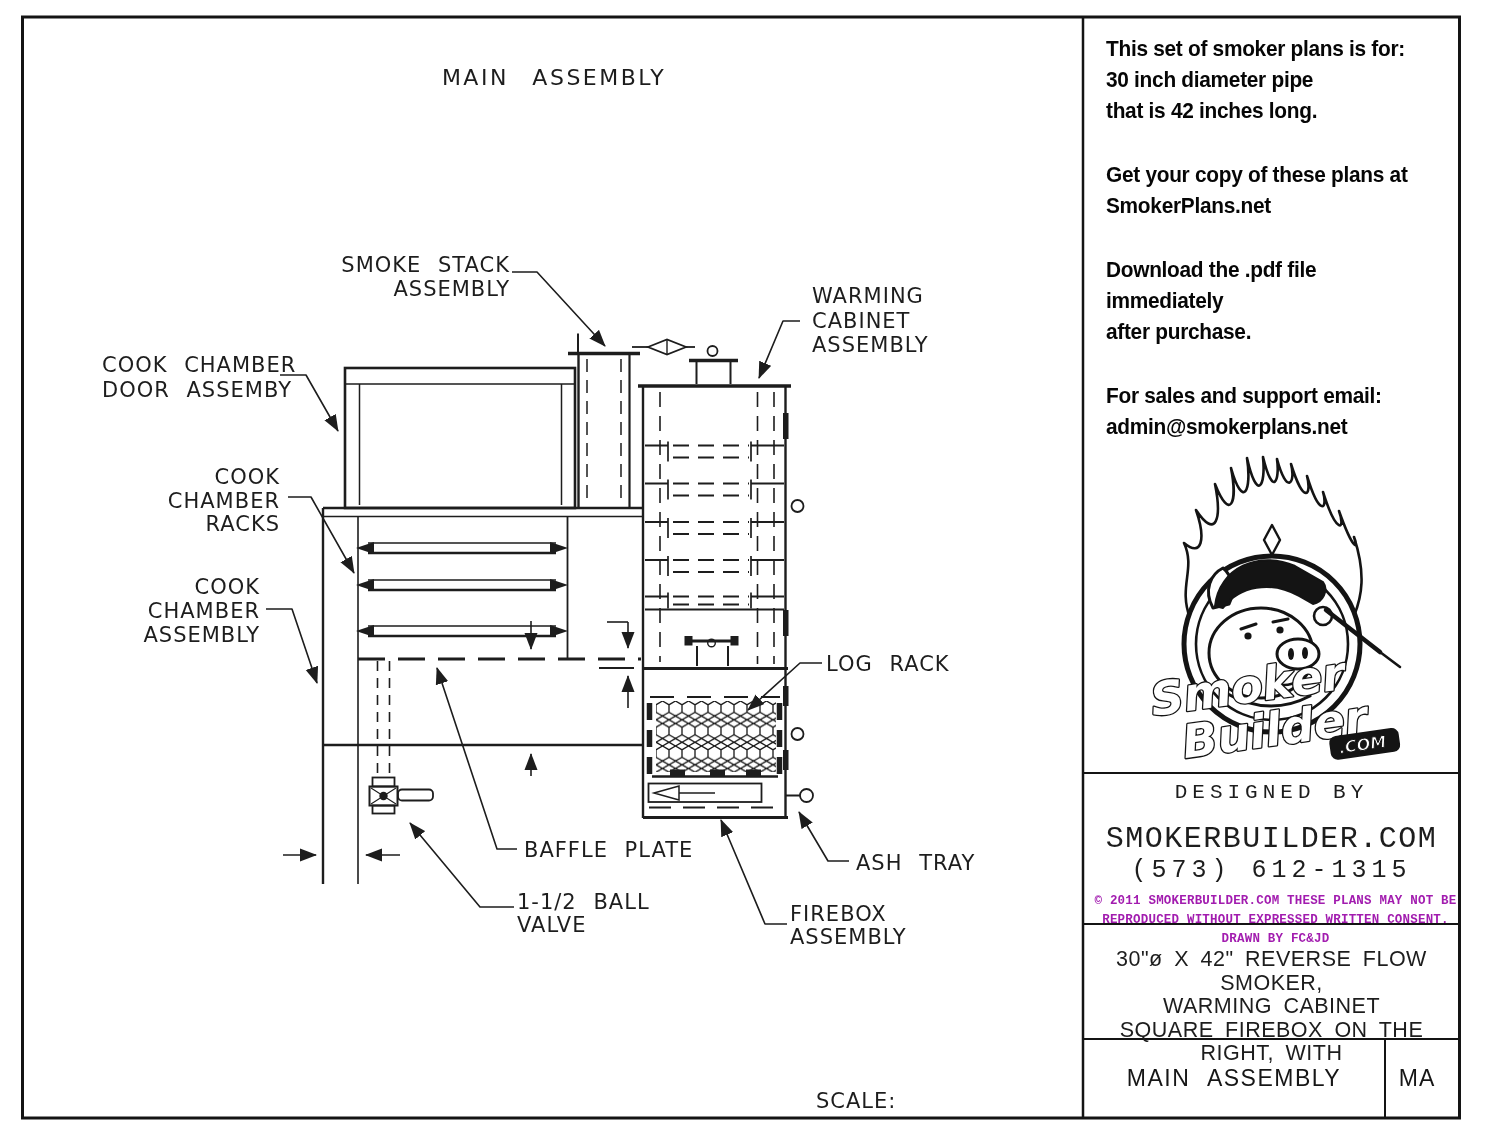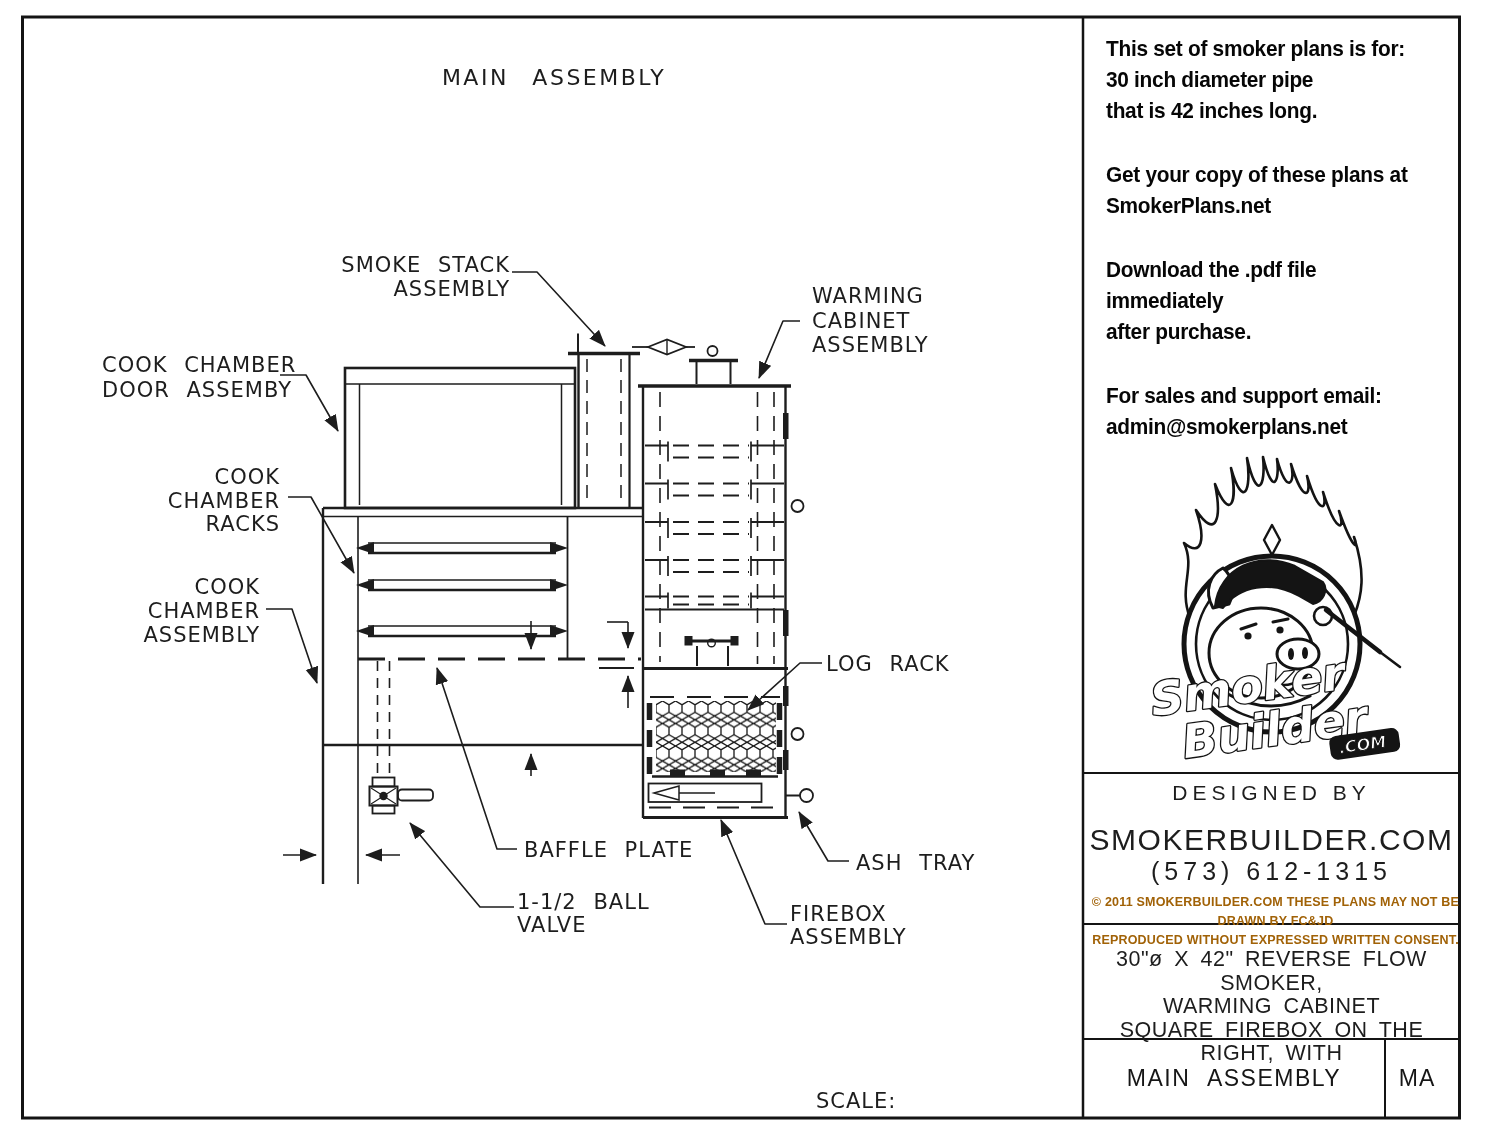--- a/index.html
+++ b/index.html
@@ -8,25 +8,25 @@
   svg text{fill:#1d1d1d;}
   .cad{font-family:"DejaVu Sans",sans-serif;font-size:21px;letter-spacing:1px;word-spacing:9px;}
   .cad-end{text-anchor:end;}
   .cad-title{font-family:"DejaVu Sans",sans-serif;font-size:22px;letter-spacing:2.5px;word-spacing:14px;text-anchor:middle;}
   
   .info-block{position:absolute;left:1106px;top:34px;width:345px;transform:scaleX(0.97);transform-origin:left top;}
   .info-para{margin:0 0 33px 0;}
   .info-line{font-weight:700;font-size:21.5px;line-height:31px;letter-spacing:-0.3px;color:#060606;white-space:nowrap;}
   .logo-wrap{position:absolute;left:1083px;top:448px;width:377px;height:330px;display:flex;justify-content:center;align-items:flex-start;}
   .tb{position:absolute;left:1083px;width:377px;text-align:center;color:#1d1d1d;}
-  .tb-designed{top:773px;height:151px;}
+  .tb-designed{top:773px;height:151px;font-family:Liberation Mono, monospace;}
   .tbd1{font-size:21px;letter-spacing:5px;margin-top:8px;}
   .tbd2{font-size:30px;letter-spacing:1.5px;margin-top:18px;}
   .tbd3{font-size:25px;letter-spacing:5px;margin-top:0;}
-  .tbc{font-size:12.5px;font-weight:700;line-height:19px;letter-spacing:0.2px;color:#a16207;padding-left:8px;}
+  .tbc{font-size:12.5px;font-weight:700;line-height:19px;letter-spacing:0.2px;color:#a21caf;padding-left:8px;}
   .tbc-first{margin-top:7px;}
   .tb-desc{top:924px;height:115px;padding-top:24px;box-sizing:border-box;}
   .tbl{font-size:21.5px;line-height:23.5px;letter-spacing:0.5px;word-spacing:5px;}
   .tb-cell{position:absolute;top:1039px;height:79px;display:flex;align-items:center;justify-content:center;}
   .tb-title-cell{left:1083px;width:302px;font-size:23px;letter-spacing:1.5px;word-spacing:10px;}
   .tb-code-cell{left:1385px;width:64px;font-size:23px;letter-spacing:1px;}
   .logo-word{font-family:"DejaVu Sans",sans-serif;font-size:46px;font-style:italic;font-weight:900;fill:#fff;stroke:#141414;stroke-width:2.6px;paint-order:stroke;}
   .logo-com{font-family:"DejaVu Sans",sans-serif;font-size:16px;font-style:italic;font-weight:700;fill:#fff;}
 </style>
 </head>
@@ -313,22 +313,22 @@
       </g>
     </g>
   </svg>
 </div>
 
 <div class="tb tb-designed">
   <div class="tbd1">DESIGNED BY</div>
   <div class="tbd2">SMOKERBUILDER.COM</div>
   <div class="tbd3">(573) 612-1315</div>
   <div class="tbc tbc-first">© 2011 SMOKERBUILDER.COM THESE PLANS MAY NOT BE</div>
+  <div class="tbc">REPRODUCED WITHOUT EXPRESSED WRITTEN CONSENT.</div>
   <div class="tbc">DRAWN BY FC&amp;JD</div>
-  <div class="tbc">REPRODUCED WITHOUT EXPRESSED WRITTEN CONSENT.</div>
 </div>
 
 <div class="tb tb-desc">
   <div class="tbl">30"ø X 42" REVERSE FLOW SMOKER,</div>
   <div class="tbl">WARMING CABINET</div>
   <div class="tbl">SQUARE FIREBOX ON THE RIGHT, WITH</div>
 </div>
 
 <div class="tb-cell tb-title-cell">
   <span>MAIN ASSEMBLY</span>

